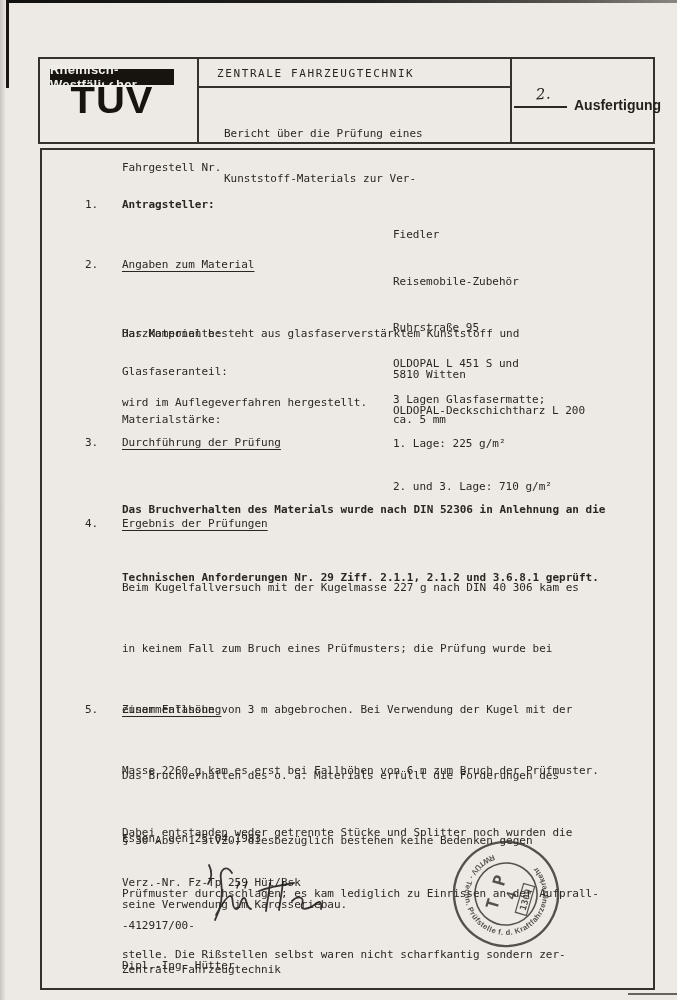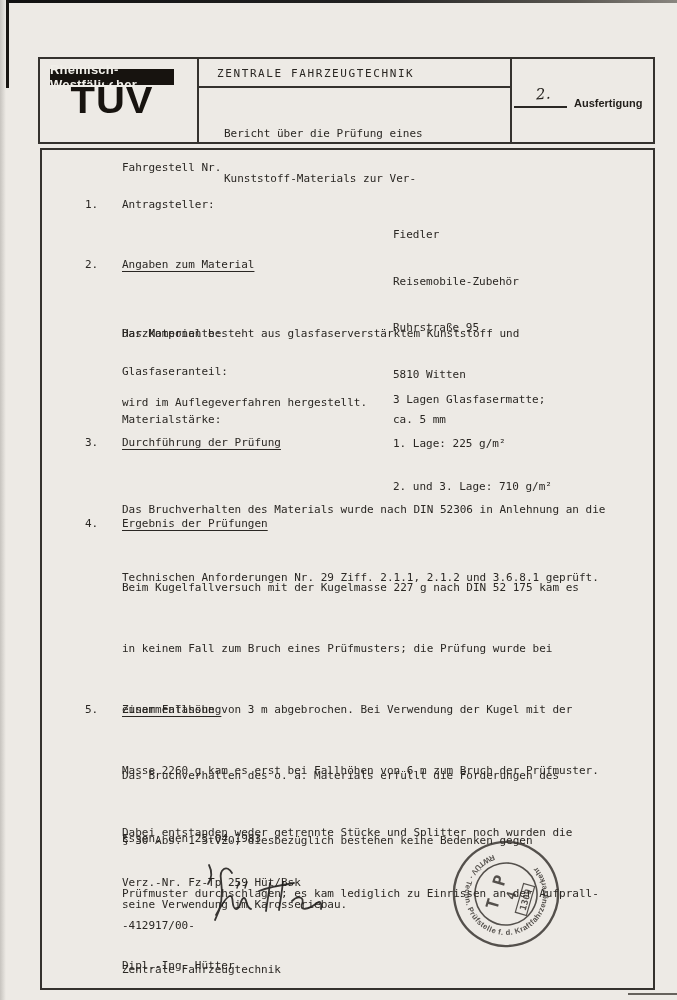--- a/index.html
+++ b/index.html
@@ -52,71 +52,76 @@
     <div class="abs sans" style="left:10px;top:19px;width:124px;text-align:center;font-size:40px;font-weight:900;color:#17130f;letter-spacing:1px;transform:scaleY(0.92);">TÜV</div>
 
     <div class="abs mono" style="left:177px;top:8px;letter-spacing:1.6px;">ZENTRALE FAHRZEUGTECHNIK</div>
     <div class="abs mono lh15" style="left:184px;top:37px;">
       <div>Bericht über die Prüfung eines</div>
       <div>Kunststoff-Materials zur Ver-</div>
     </div>
 
     <div class="abs hw" style="left:496px;top:26px;font-size:15px;color:#24211d;transform:rotate(-4deg);">2.</div>
     <div class="abs" style="left:474px;top:47px;width:53px;height:1.5px;background:#2b2824;"></div>
-    <div class="abs sans" style="left:534px;top:38px;font-size:11px;font-weight:bold;color:#24211d;">Ausfertigung</div>
+    <div class="abs sans" style="left:534px;top:38px;font-size:14px;font-weight:bold;color:#24211d;">Ausfertigung</div>
   </div>
 
   <div class="abs box" style="left:40px;top:148px;width:611px;height:838px;"></div>
 
   <div class="abs mono" style="left:122px;top:161px;">Fahrgestell Nr.</div>
 
   <div class="abs mono" style="left:85px;top:198px;">1.</div>
-  <div class="abs mono" style="left:122px;top:198px;">Antragsteller:</div>
+  <div class="abs mono" style="left:122px;top:198px;font-weight:bold;">Antragsteller:</div>
   <div class="abs mono lh16" style="left:393px;top:196px;">
     <div>Fiedler</div>
     <div>Reisemobile-Zubehör</div>
     <div>Ruhrstraße 95</div>
     <div>5810 Witten</div>
   </div>
 
   <div class="abs mono" style="left:85px;top:258px;">2.</div>
   <div class="abs mono uline" style="left:122px;top:258px;">Angaben zum Material</div>
   <div class="abs mono lh23" style="left:122px;top:276px;">
     <div>Das Material besteht aus glasfaserverstärktem Kunststoff und</div>
     <div>wird im Auflegeverfahren hergestellt.</div>
   </div>
 
   <div class="abs mono" style="left:122px;top:327px;text-align:center;">Harzkomponente:</div>
+  <div class="abs mono lh16" style="left:393px;top:325px;">
+    <div>OLDOPAL L 451 S und</div>
+    <div>OLDOPAL-Deckschichtharz L 200</div>
+  </div>
 
   <div class="abs mono" style="left:122px;top:365px;">Glasfaseranteil:</div>
   <div class="abs mono lh145" style="left:393px;top:364px;">
     <div>3 Lagen Glasfasermatte;</div>
     <div>1. Lage: 225 g/m²</div>
     <div>2. und 3. Lage: 710 g/m²</div>
   </div>
 
   <div class="abs mono" style="left:122px;top:413px;">Materialstärke:</div>
   <div class="abs mono" style="left:393px;top:413px;text-align:center;">ca. 5 mm</div>
 
   <div class="abs mono" style="left:85px;top:436px;">3.</div>
   <div class="abs mono uline" style="left:122px;top:436px;">Durchführung der Prüfung</div>
-  <div class="abs mono lh225" style="left:122px;top:454px;">
+  <div class="abs mono lh225" style="left:122px;top:454px;font-weight:bold;">
     <div>Das Bruchverhalten des Materials wurde nach DIN 52306 in Anlehnung an die</div>
     <div>Technischen Anforderungen Nr. 29 Ziff. 2.1.1, 2.1.2 und 3.6.8.1 geprüft.</div>
   </div>
 
   <div class="abs mono" style="left:85px;top:517px;">4.</div>
   <div class="abs mono uline" style="left:122px;top:517px;">Ergebnis der Prüfungen</div>
   <div class="abs mono lh204" style="left:122px;top:537px;">
-    <div>Beim Kugelfallversuch mit der Kugelmasse 227 g nach DIN 52 175 kam es</div>
+    <div>Beim Kugelfallversuch mit der Kugelmasse 227 g nach DIN 40 306 kam es</div>
     <div>in keinem Fall zum Bruch eines Prüfmusters; die Prüfung wurde bei</div>
     <div>einer Fallhöhe von 3 m abgebrochen. Bei Verwendung der Kugel mit der</div>
     <div>Masse 2260 g kam es erst bei Fallhöhen von 6 m zum Bruch der Prüfmuster.</div>
     <div>Dabei entstanden weder getrennte Stücke und Splitter noch wurden die</div>
     <div>Prüfmuster durchschlagen; es kam lediglich zu Einrissen an der Aufprall-</div>
+    <div>stelle. Die Rißstellen selbst waren nicht scharfkantig sondern zer-</div>
     
   </div>
 
   <div class="abs mono" style="left:85px;top:703px;">5.</div>
   <div class="abs mono uline" style="left:122px;top:703px;">Zusammenfassung</div>
   <div class="abs mono lh215" style="left:122px;top:722px;">
     <div>Das Bruchverhalten des o. a. Materials erfüllt die Forderungen des</div>
     <div>§ 30 Abs. 1 StVZO; diesbezüglich bestehen keine Bedenken gegen</div>
     <div>seine Verwendung im Karosseriebau.</div>
   </div>

